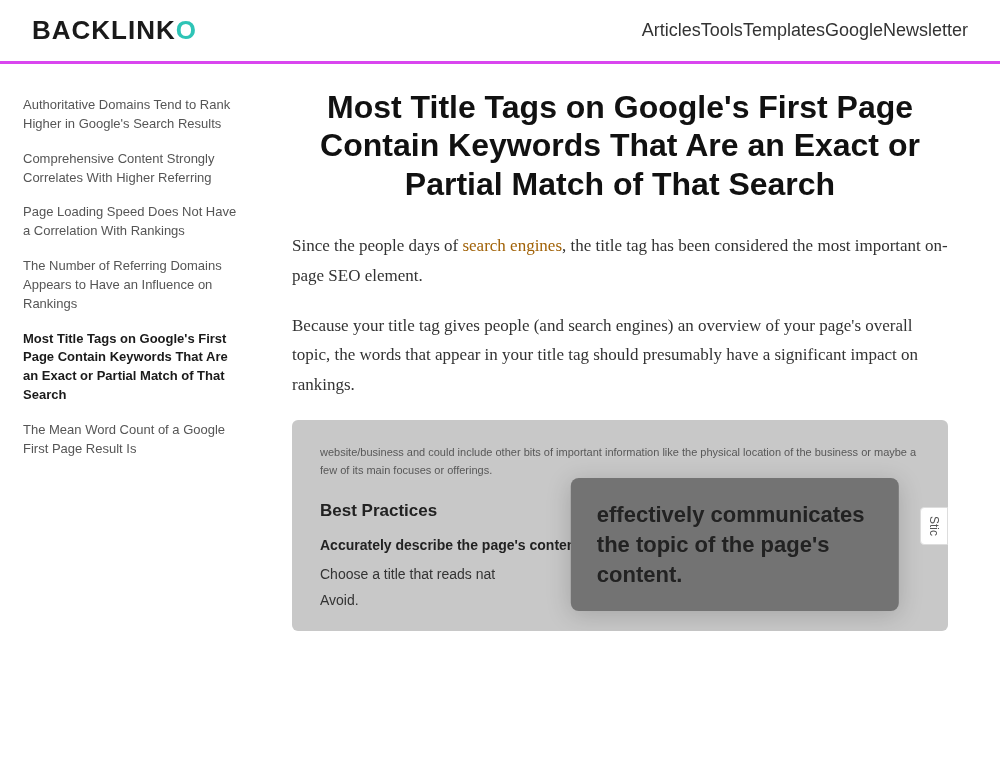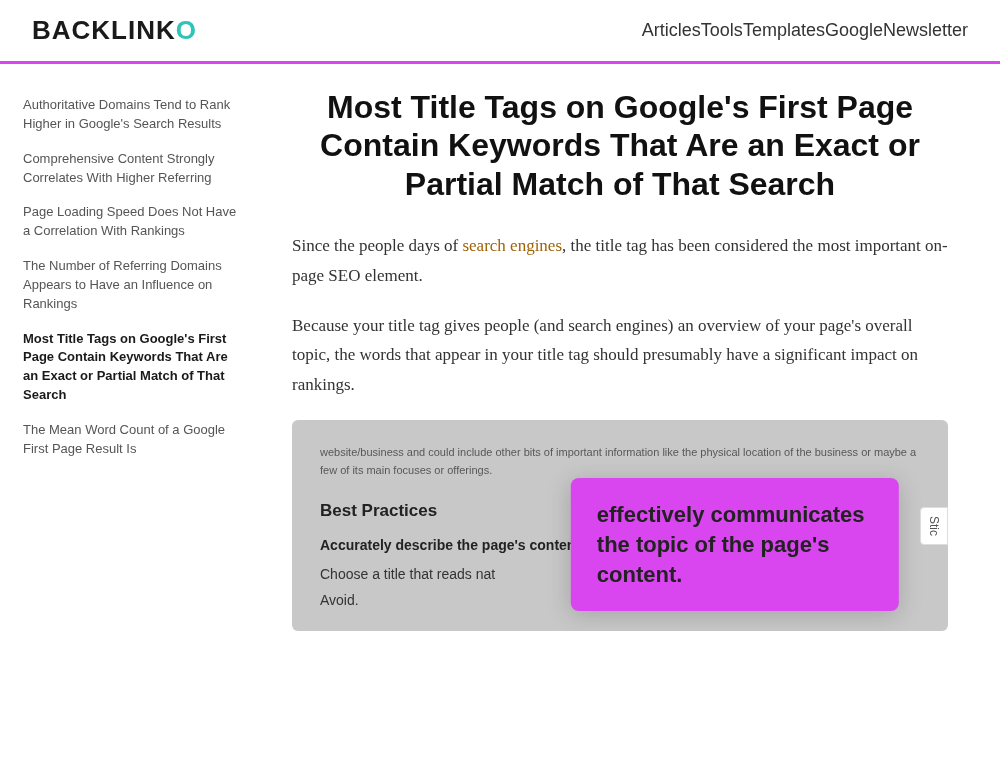--- a/index.html
+++ b/index.html
@@ -147,21 +147,21 @@
       color: #333;
       margin-bottom: 4px;
     }
 
     
     .tooltip-bubble {
       position: absolute;
       bottom: 20px;
       left: 50%;
       transform: translateX(-15%);
-      background: #d946ef;
+      background: #737373;
       border-radius: 8px;
       box-shadow: 0 4px 24px rgba(0,0,0,0.18);
       padding: 22px 26px;
       font-family: Arial, sans-serif;
       font-size: 22px;
       font-weight: 700;
       color: #222;
       line-height: 1.35;
       max-width: 360px;
       z-index: 10;

